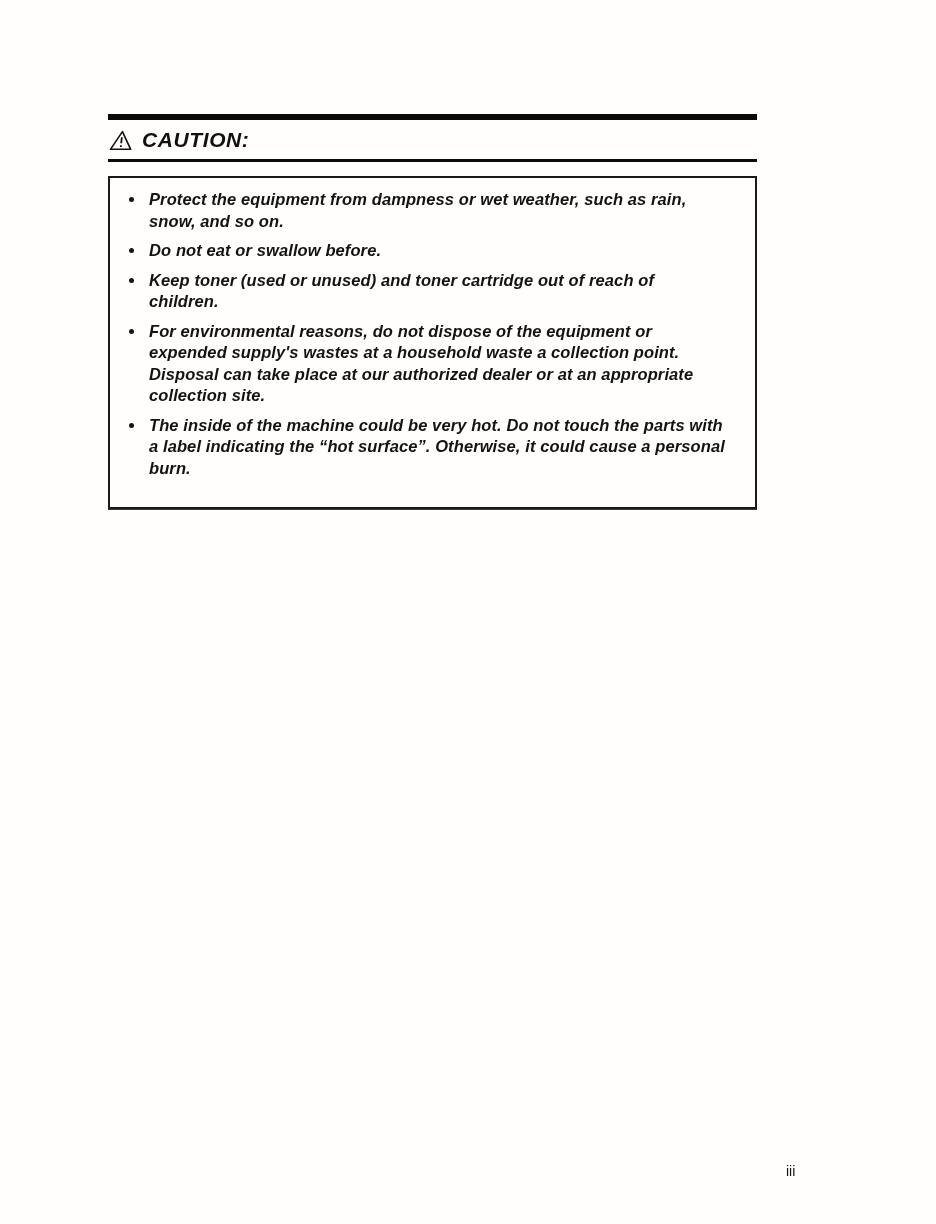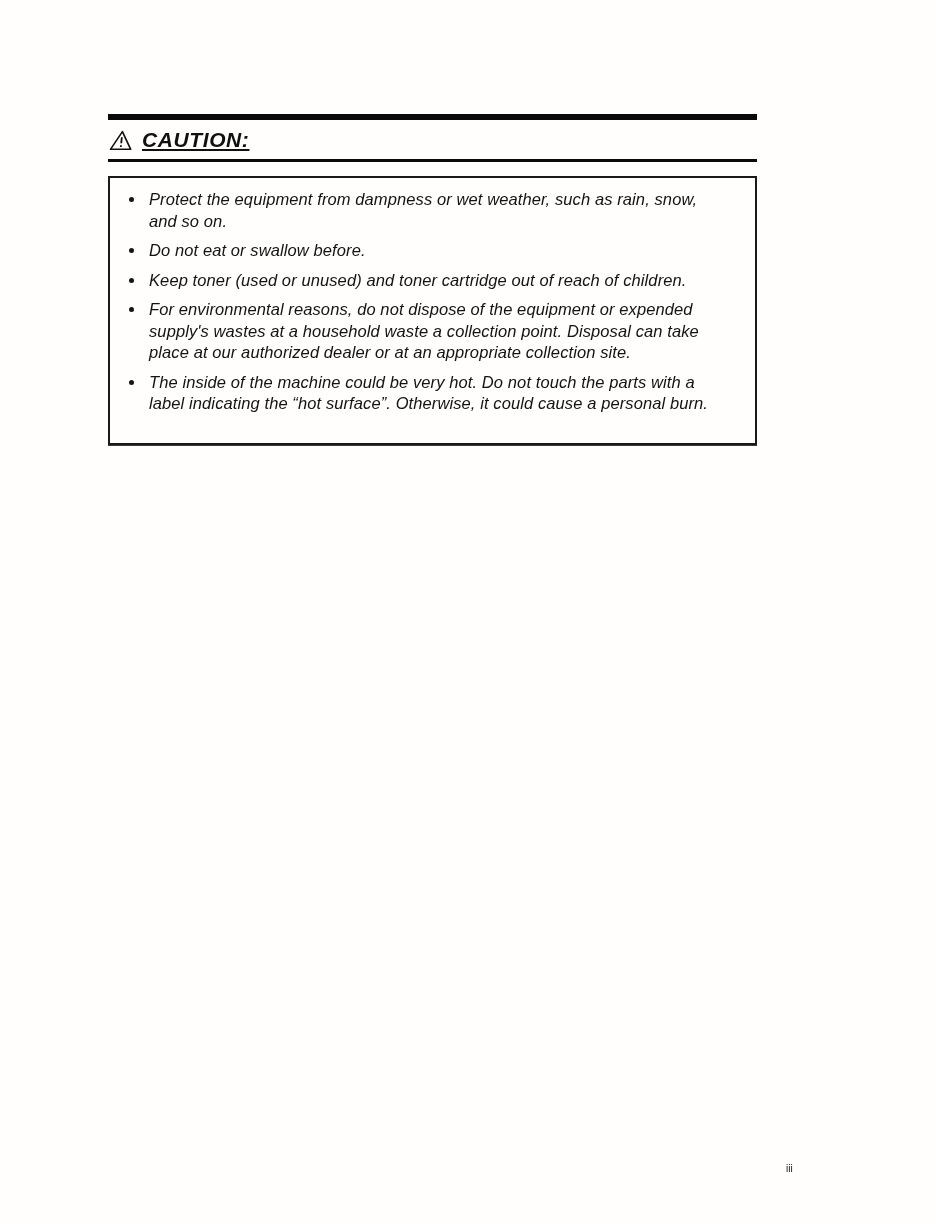--- a/index.html
+++ b/index.html
@@ -34,31 +34,31 @@
     display: inline-flex;
     transform: skewX(-6deg);
     margin-top: 1px;
   }
   .heading-text {
     font-size: 21px;
     font-weight: bold;
     font-style: italic;
     letter-spacing: 0.6px;
     color: #101010;
-    text-decoration: underline;
   }
   .rule-thin {
     height: 3px;
     background: #0a0a0a;
   }
   .caution-box {
     margin-top: 14px;
     border: 2px solid #1a1a1a;
     padding: 11px 28px 10px 0;
     box-shadow: 0 1px 0 #3a3a3a;
+    font-weight: bold;
   }
   ul.caution-list {
     list-style: none;
     margin: 0; padding: 0;
   }
   ul.caution-list li {
     display: flex;
     align-items: flex-start;
     margin-bottom: 8px;
   }
@@ -74,21 +74,21 @@
     font-style: italic;
     font-size: 16.5px;
     line-height: 21.5px;
     letter-spacing: 0.1px;
     color: #131313;
     padding-right: 2px;
   }
   .page-number {
     position: absolute;
     left: 786px; top: 1163px;
-    font-size: 10px;
+    font-size: 14px;
     color: #141414;
   }
 </style>
 </head>
 <body>
 
 <div class="page">
   <div class="content">
 
     <div class="rule-thick"></div>

